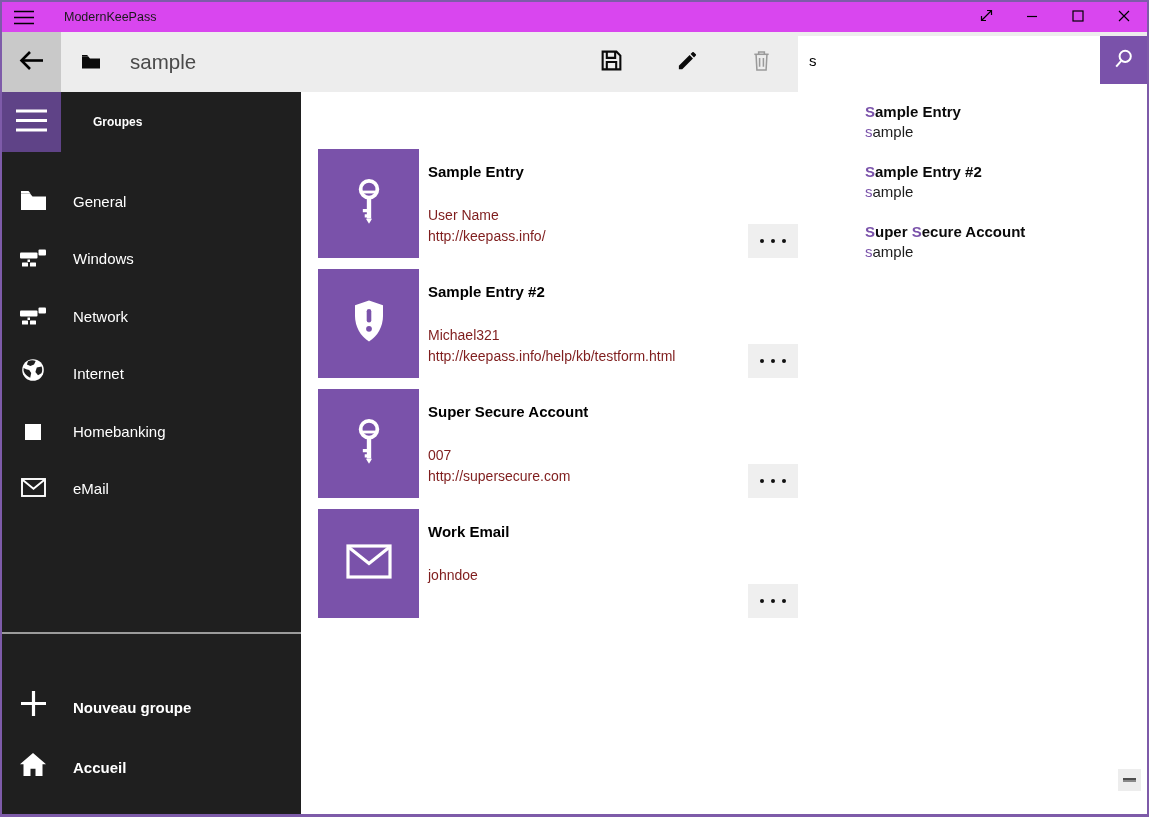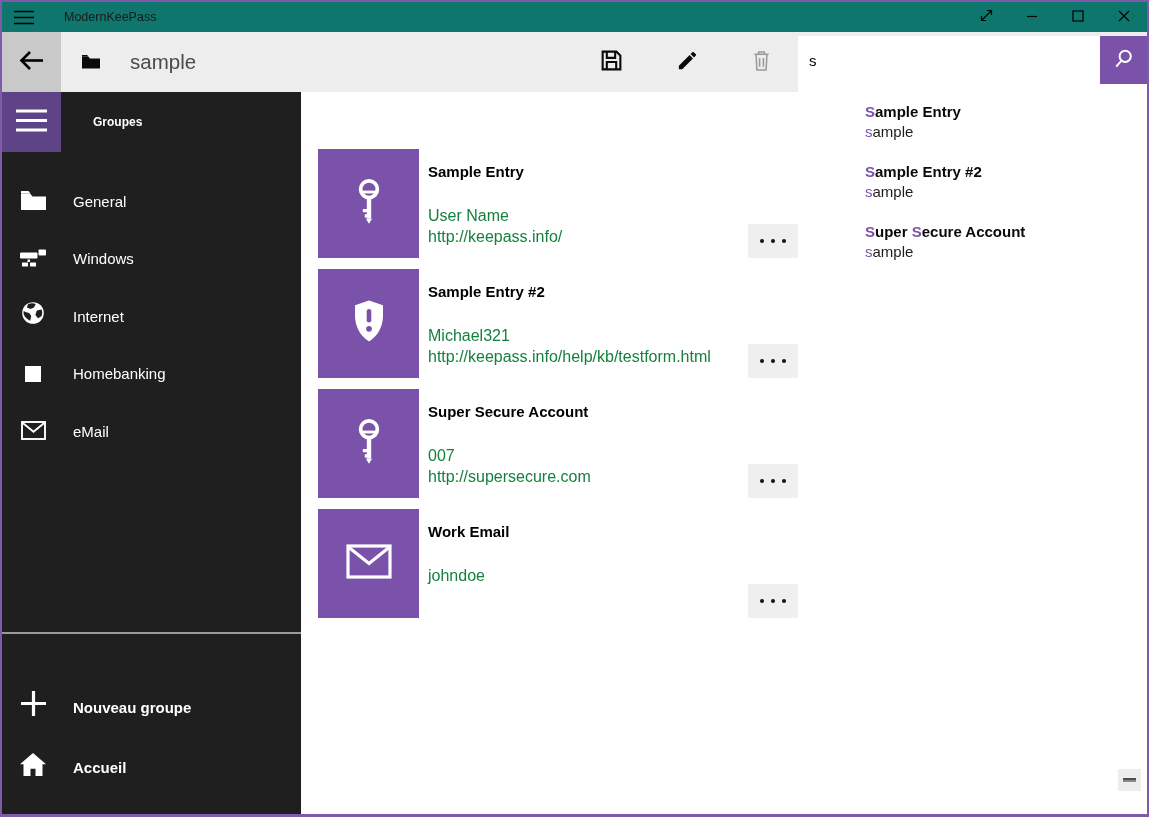--- a/index.html
+++ b/index.html
@@ -15,21 +15,21 @@
   *{margin:0;padding:0;box-sizing:border-box;}
   body{background:#888;font-family:"Liberation Sans",sans-serif;}
   .window{position:relative;width:1149px;height:817px;background:#fff;overflow:hidden;}
   .bstrip{position:absolute;background:var(--window-border);z-index:60;}
   .bt{left:0;top:0;right:0;height:2px;}
   .bl{left:0;top:0;bottom:0;width:2px;}
   .br{right:0;top:0;bottom:0;width:2px;}
   .bb{left:0;right:0;bottom:0;height:3px;}
 
   
-  .titlebar{position:absolute;left:2px;top:2px;right:2px;height:30px;background:#0f766e;display:flex;align-items:center;z-index:30;}
+  .titlebar{position:absolute;left:2px;top:2px;right:2px;height:30px;background:#d946ef;display:flex;align-items:center;z-index:30;}
   .tb-ham{margin-left:12px;display:flex;align-items:center;}
   .tb-title{margin-left:30px;font-size:12.5px;color:#1a1a1a;}
   .tb-controls{margin-left:auto;display:flex;height:100%;}
   .tb-btn{width:46px;height:100%;display:flex;align-items:center;justify-content:center;background:transparent;border:0;cursor:default;}
 
   
   .appbar{position:absolute;left:2px;top:32px;right:2px;height:60px;background:var(--appbar-bg);z-index:10;}
   .back-btn{position:absolute;left:0;top:0;width:59px;height:60px;background:var(--back-btn-bg);display:flex;align-items:center;justify-content:center;border:0;}
   .group-icon{position:absolute;left:80px;top:50%;transform:translateY(-50%);display:flex;}
   .appbar-title{position:absolute;left:128px;top:50%;transform:translateY(-50%);font-size:20.5px;color:#4a4a4a;}
@@ -59,21 +59,21 @@
   .sb-commands .sb-row{height:60px;}
   .sb-commands .sb-label{font-weight:700;}
 
   
   .content{position:absolute;left:301px;top:92px;right:2px;bottom:3px;background:#fff;}
   .entry{position:absolute;left:17px;width:500px;height:109px;cursor:default;}
   .e0{top:57px;} .e1{top:177px;} .e2{top:297px;} .e3{top:417px;}
   .tile{position:absolute;left:0;top:0;width:101px;height:109px;background:var(--accent);display:flex;align-items:center;justify-content:center;}
   .e-text{position:absolute;left:110px;top:13px;right:60px;}
   .e-title{font-size:15px;font-weight:700;line-height:20px;color:#000;}
-  .e-lines{margin-top:23px;font-size:16px;line-height:21px;color:#15803d;}
+  .e-lines{margin-top:23px;font-size:14px;line-height:21px;color:#7f1d1d;}
   .more-btn{position:absolute;left:430px;top:75px;width:50px;height:34px;background:var(--more-btn-bg);border:0;display:flex;align-items:center;justify-content:center;gap:7px;}
   .dot{width:4px;height:4px;border-radius:50%;background:#111;}
   .accent-fill{fill:var(--accent);}
   .sidebar-fill{fill:var(--sidebar-bg);}
 
   
   .zoom-out-btn{position:absolute;left:1118px;top:769px;width:23px;height:22px;background:#ededed;border:0;display:flex;align-items:center;justify-content:center;z-index:25;}
   .zoom-dash{width:13px;height:4px;background:#8a8a8a;border-top:2px solid #4e4e4e;}
 </style>
 </head>
@@ -321,20 +321,32 @@
               <rect x="18.5" y="3.5" width="7.5" height="6" rx="1"></rect>
               <rect x="7.5" y="13.5" width="2.5" height="2.5"></rect>
               <rect x="2" y="16.5" width="6" height="4" rx="0.5"></rect>
               <rect x="10" y="16.5" width="6" height="4" rx="0.5"></rect>
             </svg>
         </span>
         <span class="sb-label">Windows</span>
       </div>
       <div class="sb-row">
         <span class="sb-icon">
+          <svg width="26" height="21" viewBox="0 0 26 21" fill="#fff">
+              <rect x="0" y="6.5" width="17.5" height="6" rx="1"></rect>
+              <rect x="18.5" y="3.5" width="7.5" height="6" rx="1"></rect>
+              <rect x="7.5" y="13.5" width="2.5" height="2.5"></rect>
+              <rect x="2" y="16.5" width="6" height="4" rx="0.5"></rect>
+              <rect x="10" y="16.5" width="6" height="4" rx="0.5"></rect>
+            </svg>
+        </span>
+        <span class="sb-label">Network</span>
+      </div>
+      <div class="sb-row">
+        <span class="sb-icon">
           <svg width="24" height="24" viewBox="0 0 24 24">
               <circle cx="12" cy="12" r="10.8" fill="#fff"></circle>
               <path class="sidebar-fill" d="M7 3.2c2.6-1.1 5.2-1.1 7.7-.3L13 6.5 9.4 8 5.9 6.4z"></path>
               <path class="sidebar-fill" d="M2.6 10c1.6 1 3.6 1.6 5.6 2.1l2 3-1 4.6c-3-1-5.6-3.6-6.6-6.6z"></path>
               <path class="sidebar-fill" d="M15.8 9.6l4.8-1.1c.8 2.1.8 4.7-.2 6.8L17 17.2l-2.6-3.1z"></path>
             </svg>
         </span>
         <span class="sb-label">Internet</span>
       </div>
       <div class="sb-row">

